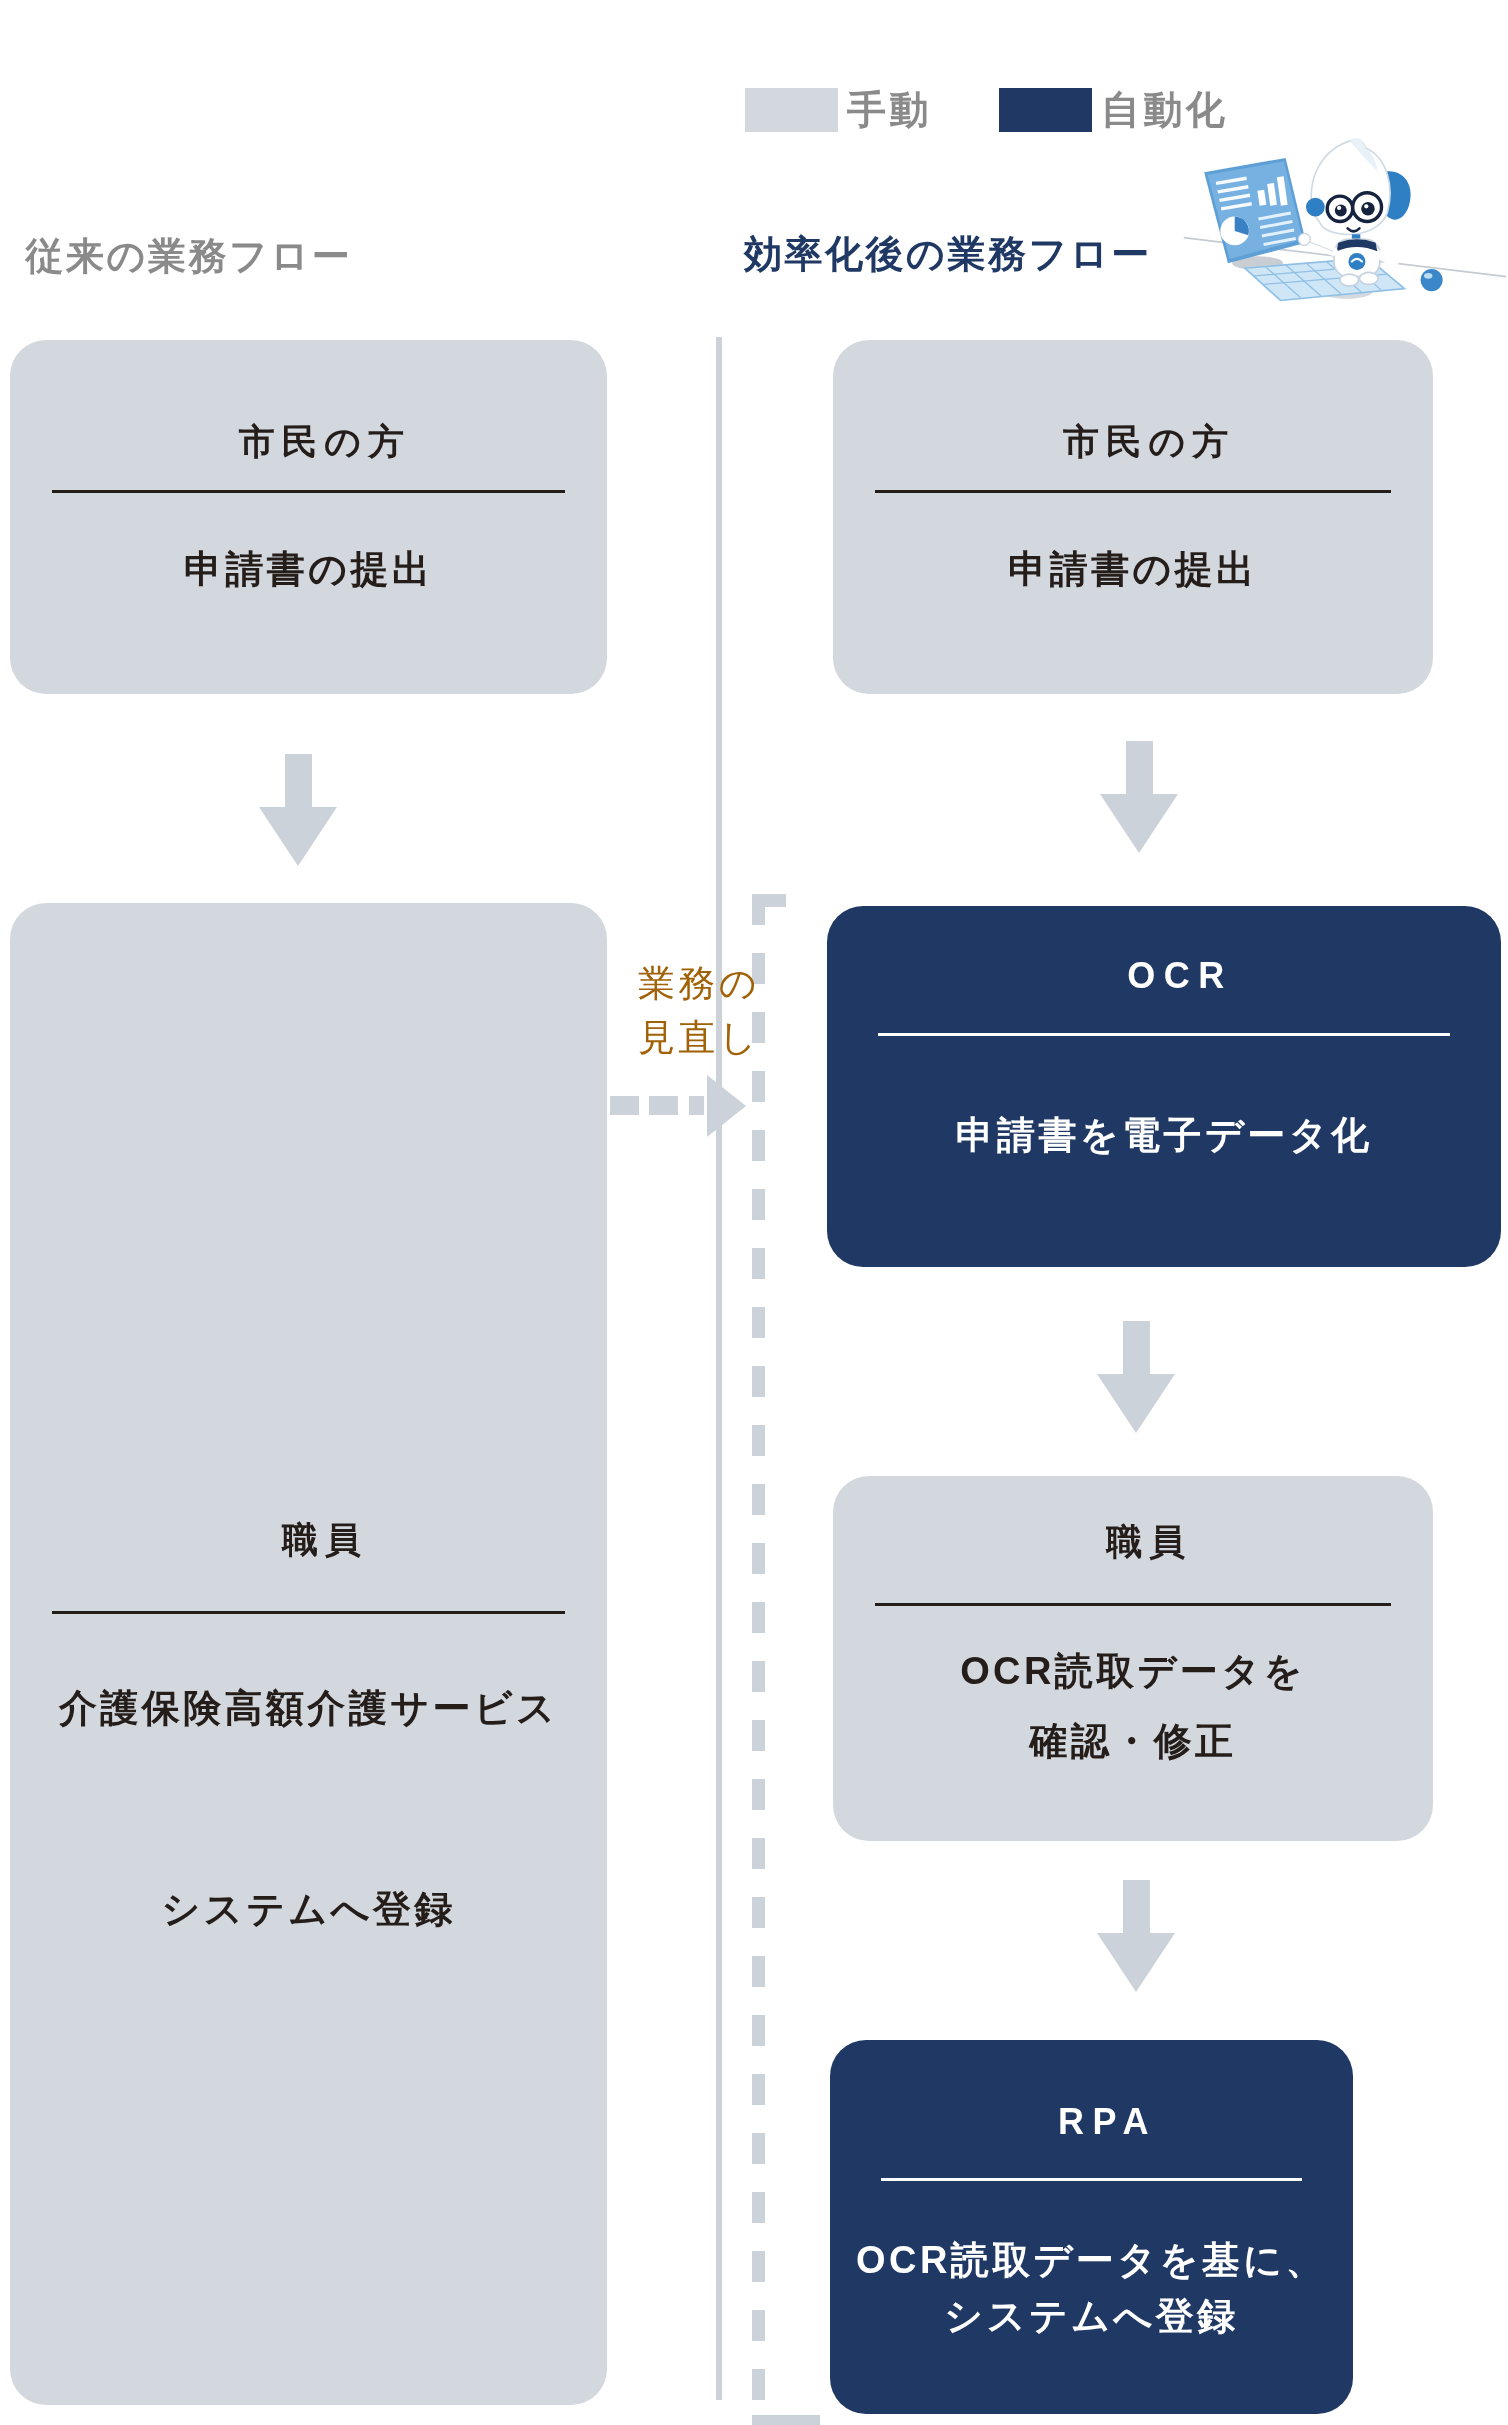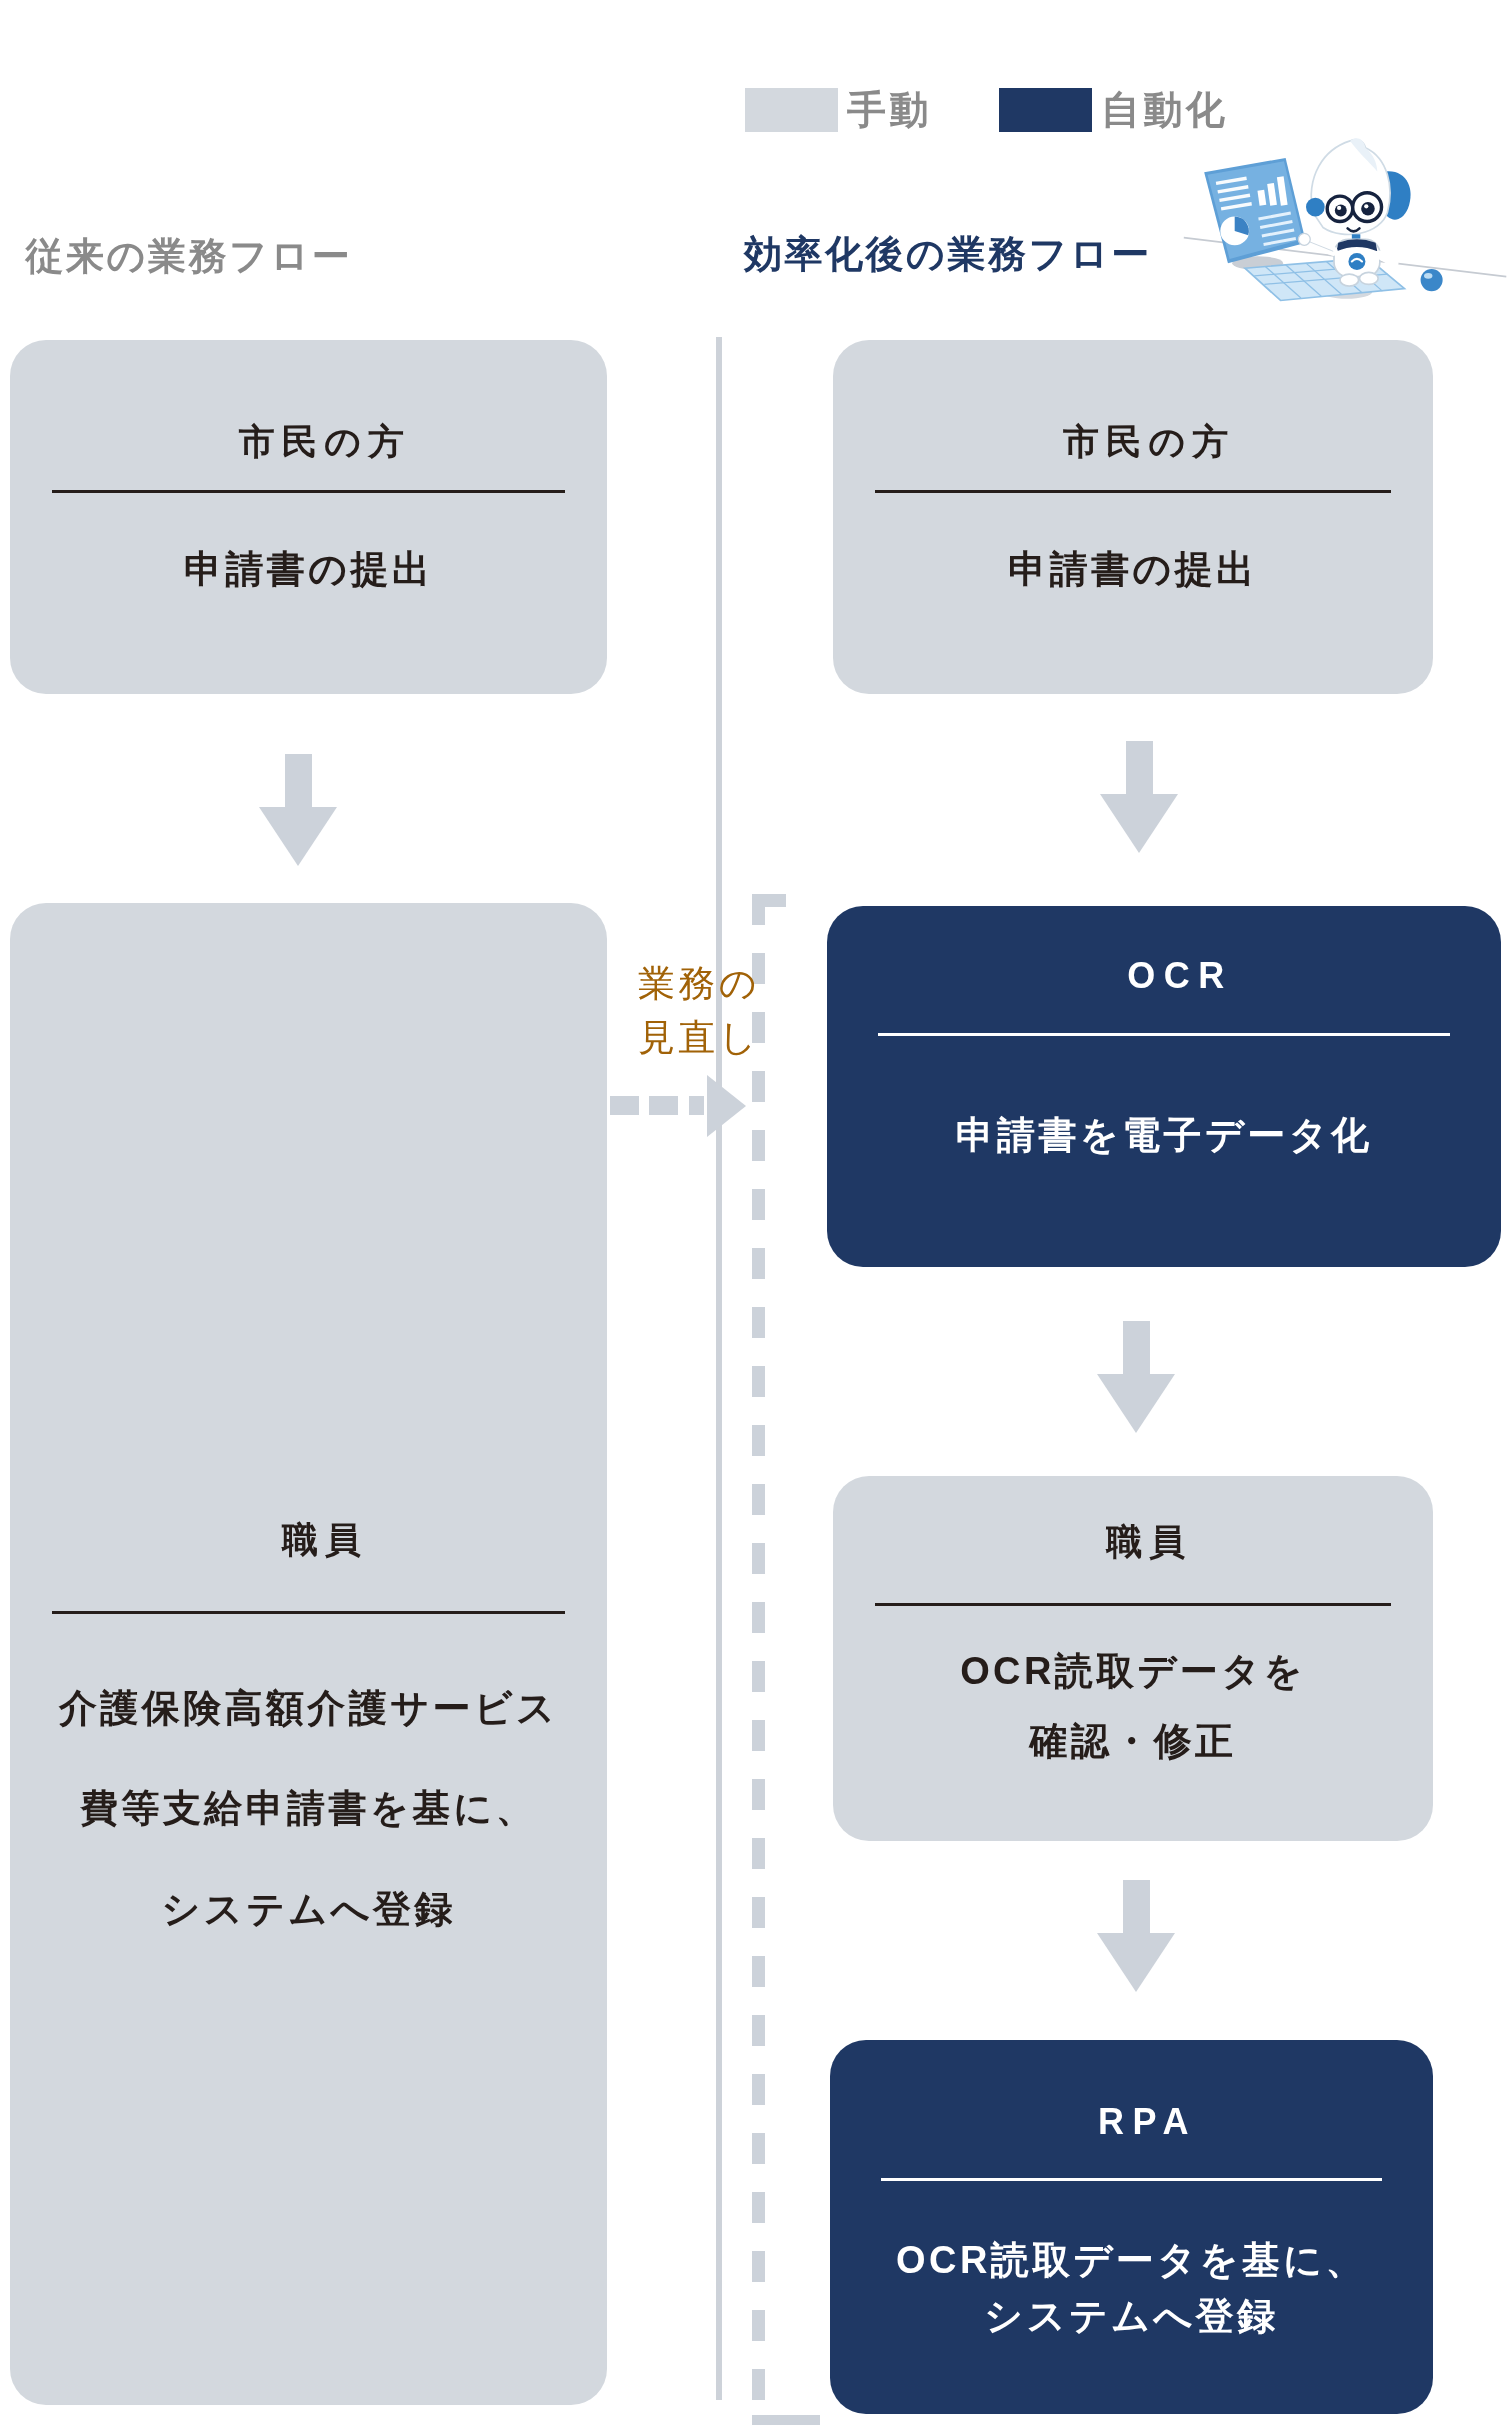--- a/index.html
+++ b/index.html
@@ -131,21 +131,20 @@
 
   <div class="arrow-down" style="left:259px;top:754px;">
     <div class="stem"></div>
       <div class="head"></div>
   </div>
 
   <div class="flow-box gray" style="left:10.2px;top:903px;width:597px;height:1502px;">
     <div class="box-title" style="top:637px;">職員</div>
     <div class="box-rule rule-dark" style="top:708px;"></div>
     <div class="box-body" style="top:805px;">介護保険高額介護サービス</div>
-    <div class="box-body" style="top:905px;">費等支給申請書を基に、</div>
     <div class="box-body" style="top:1006px;">システムへ登録</div>
   </div>
 
   <div class="review-label" style="left:599px;top:957px;width:161px;">
     <div>業務の</div>
     <div>見直し</div>
   </div>
   <div class="review-arrow" style="left:607px;top:1075px;width:140px;height:61px;">
     <div class="dash" style="left:3.4px;width:29px;"></div>
     <div class="dash" style="left:42px;width:29px;"></div>
@@ -180,21 +179,21 @@
     <div class="box-rule rule-dark" style="top:127px;"></div>
     <div class="box-body" style="top:195px;">OCR読取データを</div>
     <div class="box-body" style="top:265px;">確認・修正</div>
   </div>
 
   <div class="arrow-down" style="left:1097px;top:1880px;">
     <div class="stem"></div>
       <div class="head"></div>
   </div>
 
-  <div class="flow-box navy" style="left:830px;top:2040px;width:603px;height:374px;">
+  <div class="flow-box navy" style="left:830px;top:2040px;width:523px;height:374px;">
     <div class="box-title" style="top:82px;letter-spacing:8.5px;">RPA</div>
     <div class="box-rule rule-white" style="top:138px;left:51px;right:51px;"></div>
     <div class="box-body" style="top:220px;">OCR読取データを基に、</div>
     <div class="box-body" style="top:276px;">システムへ登録</div>
   </div>
 
 </div>
 
 
 </body></html>

